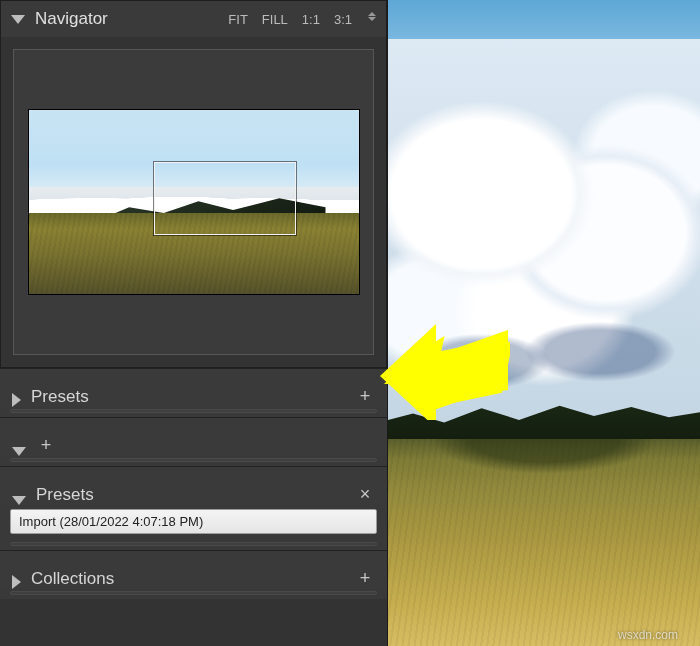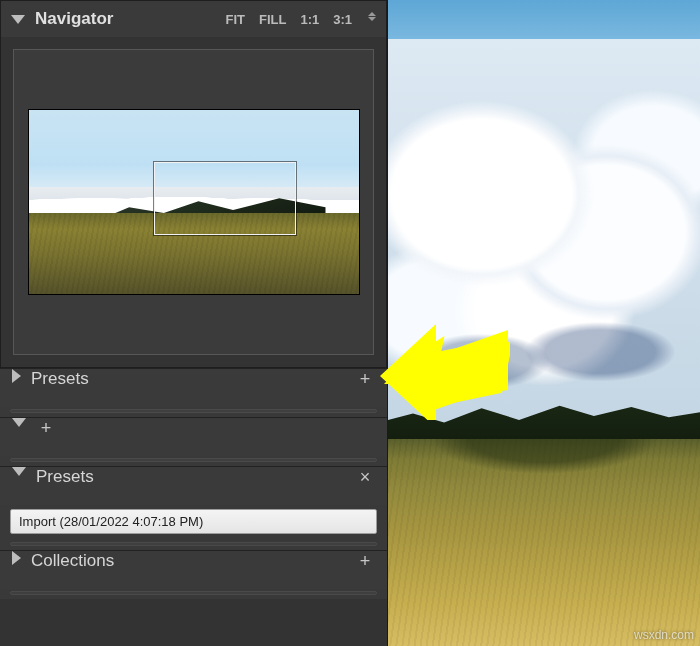--- a/index.html
+++ b/index.html
@@ -28,21 +28,20 @@
     overflow: hidden;
   }
 
   
   .nav-panel {
     border: 1px solid #1e1e1e;
     margin: 0;
     display: flex;
     flex-direction: column;
     background: #333333;
-    font-weight: bold;
   }
   .nav-header {
     display: flex;
     align-items: center;
     height: 36px;
     padding: 0 10px;
     color: #cfcfcf;
     background: #3a3a3a;
   }
   .disclosure {
@@ -121,21 +120,21 @@
     border:1px solid #f2f2f2;
     box-shadow: 0 0 0 1px rgba(0,0,0,0.5);
   }
 
   
   .section {
     border-top: 1px solid #222;
     background: #393939;
   }
   .section-header{
-    display:flex;align-items:flex-start;
+    display:flex;align-items:flex-end;
     height:38px;
     padding:0 12px;
     color:#d6d6d6;
     font-size:17px;
     background:#3a3a3a;
   }
   .section-header .label{flex:1;}
   .section-icon{
     width:20px;text-align:center;color:#c7c7c7;font-size:18px;
   }
@@ -191,21 +190,21 @@
       radial-gradient(ellipse 60% 28% at 50% 0%, rgba(40,50,20,0.6) 0 40%, transparent 60%),
       repeating-linear-gradient(98deg, rgba(0,0,0,0.05) 0 2px, transparent 2px 6px);
   }
 
   
   .arrow{
     position:absolute;left:380px;top:310px;width:130px;height:110px;pointer-events:none;
   }
 
   .watermark{
-    position:absolute;right:6px;bottom:4px;color:rgba(255,255,255,0.65);
+    position:absolute;right:22px;bottom:4px;color:rgba(255,255,255,0.65);
     font-size:12px;font-family:Arial,sans-serif;
     text-shadow:0 0 3px rgba(0,0,0,0.5);
   }
 </style>
 </head>
 <body>
 
 <div class="left-panel">
 
   <div class="nav-panel">

